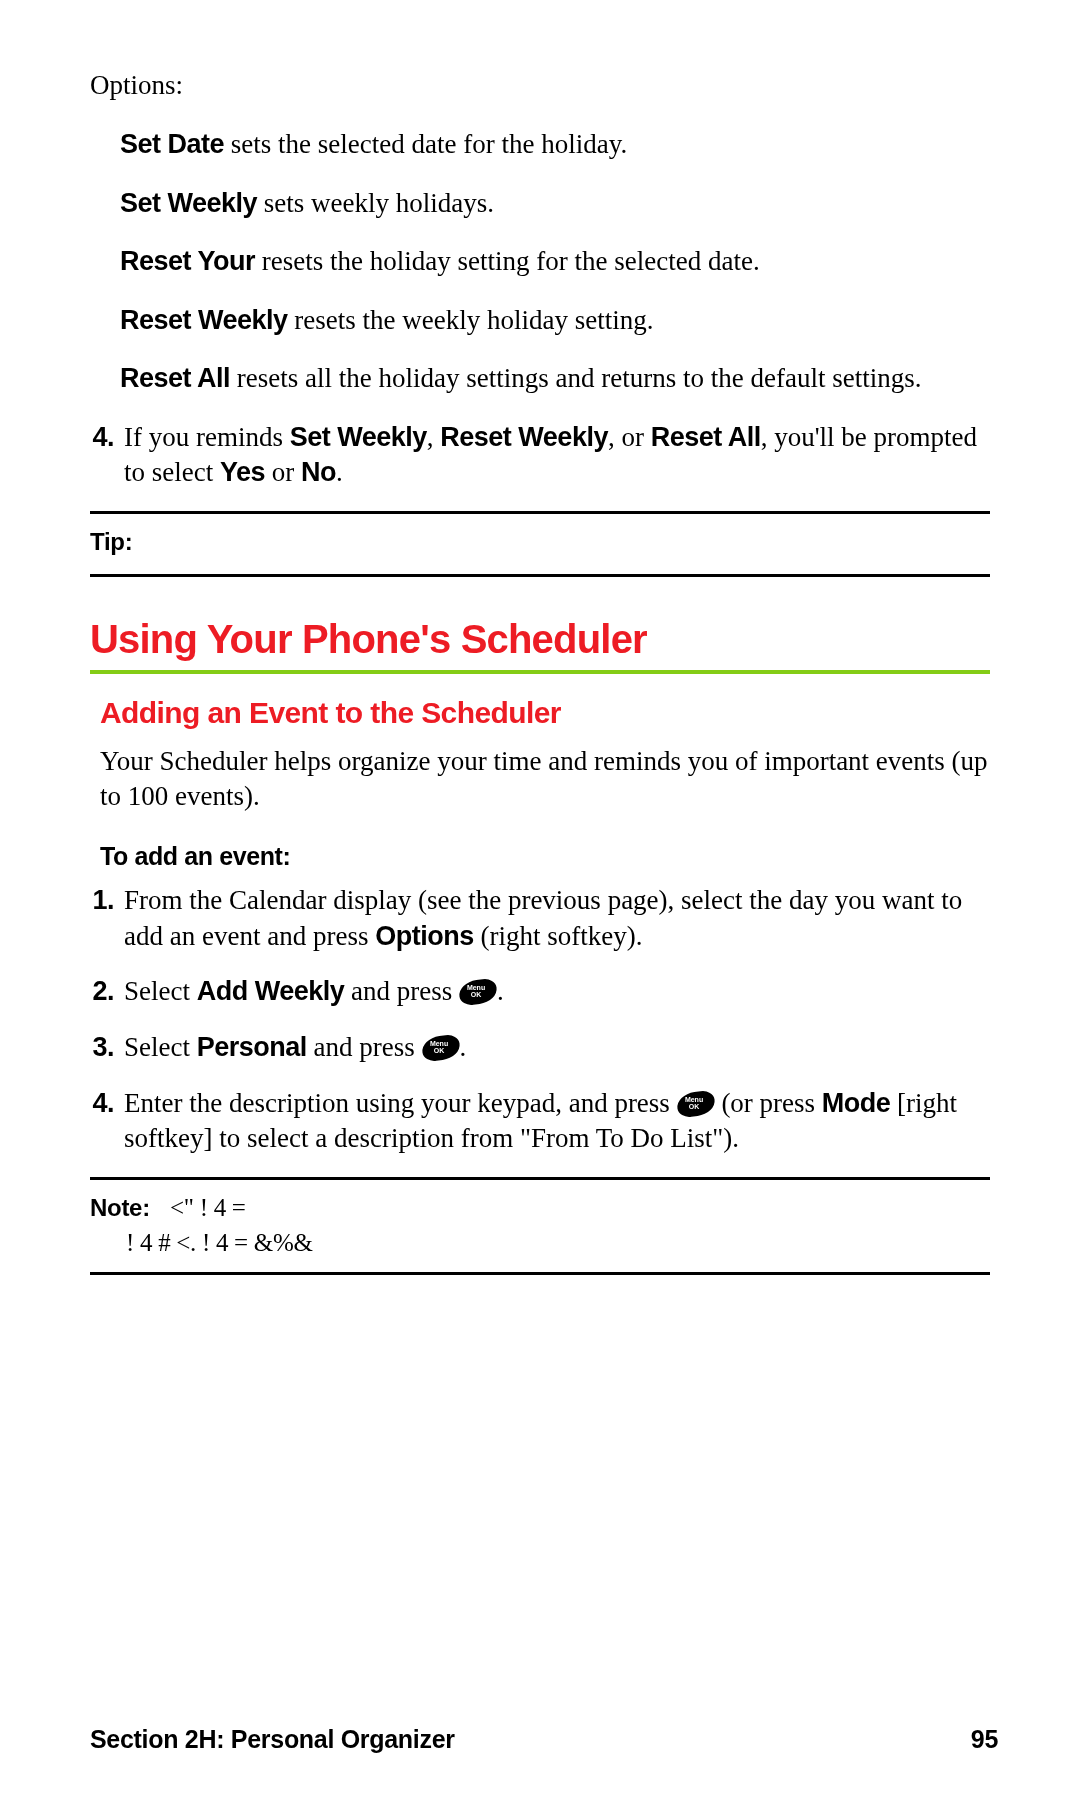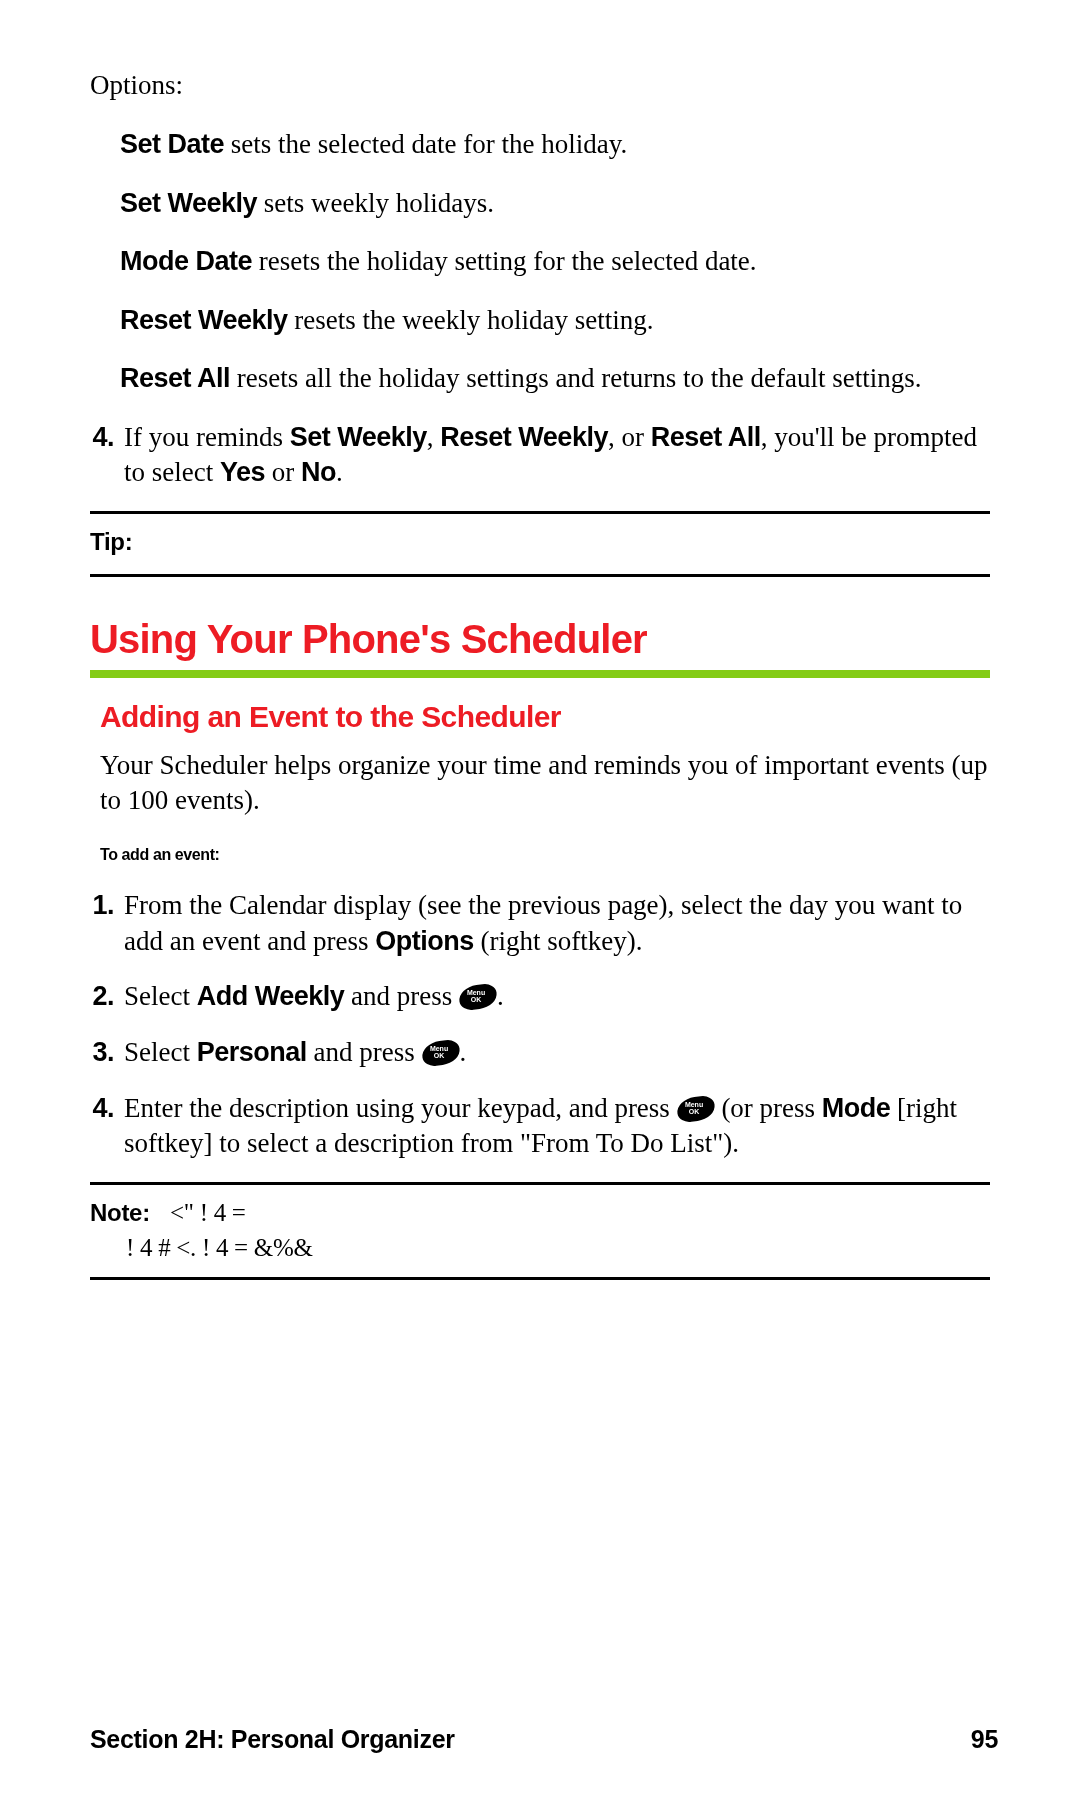--- a/index.html
+++ b/index.html
@@ -9,42 +9,42 @@
   .opt-list { padding-left: 30px; }
   .opt-item { font-size: 27px; line-height: 1.28; margin-bottom: 24px; }
   .opt-bold { font-family: Arial, Helvetica, sans-serif; font-weight: 900; letter-spacing: -0.5px; text-align: right; }
   .num-list { }
   .num-item { display: flex; font-size: 27px; line-height: 1.32; margin-bottom: 20px; }
   .num-marker { font-family: Arial, Helvetica, sans-serif; font-weight: 900; width: 34px; flex: 0 0 34px; text-align: right; padding-right: 10px; letter-spacing: -0.5px; }
   .num-body { flex: 1; }
   .steps { padding-left: 0; }
   .rule-thick { border: 0; border-top: 3px solid #000; margin: 12px 0 8px 0; }
   .tip-label { font-family: Arial, Helvetica, sans-serif; font-weight: 900; font-size: 24px; padding: 6px 0; letter-spacing: -0.3px; margin-top: 8px; }
-  .h1 { font-family: Arial, Helvetica, sans-serif; font-weight: 900; font-size: 40px; color: #ed1c24; letter-spacing: -0.8px; margin-top: 40px; padding-bottom: 8px; border-bottom: 8px solid #84cc16; }
+  .h1 { font-family: Arial, Helvetica, sans-serif; font-weight: 900; font-size: 40px; color: #ed1c24; letter-spacing: -0.8px; margin-top: 40px; padding-bottom: 8px; border-bottom: 4px solid #84cc16; }
   .h2 { font-family: Arial, Helvetica, sans-serif; font-weight: 900; font-size: 30px; color: #ed1c24; letter-spacing: -0.6px; margin: 22px 0 14px 10px; }
   .para { font-size: 27px; line-height: 1.3; padding-left: 10px; margin-bottom: 28px; }
-  .subhead { font-family: Arial, Helvetica, sans-serif; font-weight: 900; font-size: 16px; padding-left: 10px; margin-bottom: 24px; letter-spacing: -0.4px; }
+  .subhead { font-family: Arial, Helvetica, sans-serif; font-weight: 900; font-size: 25px; padding-left: 10px; margin-bottom: 12px; letter-spacing: -0.4px; }
   .key-icon { display: inline-block; width: 38px; height: 24px; background: #000; border-radius: 60% 40% 60% 40% / 70% 50% 70% 50%; transform: rotate(-8deg); position: relative; vertical-align: -4px; }
   .key-icon::after { content: "Menu\A OK"; white-space: pre; color: #fff; font-family: Arial, sans-serif; font-weight: 700; font-size: 7px; line-height: 7px; position: absolute; left: 8px; top: 4px; transform: rotate(8deg); text-align: center; }
   .note-box { border-top: 3px solid #000; border-bottom: 3px solid #000; margin-top: 18px; padding: 10px 0 12px 0; font-family: Arial, Helvetica, sans-serif; font-size: 24px; line-height: 1.4; letter-spacing: -0.3px; }
   .note-label { font-weight: 900; display: inline-block; width: 80px; }
   .note-text { font-family: Georgia, serif; font-size: 25px; }
   .footer { position: absolute; bottom: 46px; left: 90px; right: 82px; display: flex; justify-content: space-between; font-family: Arial, Helvetica, sans-serif; font-weight: 900; font-size: 25px; letter-spacing: -0.3px; }
 </style>
 </head>
 <body>
 
 <div class="page">
 
   <div class="options-label">Options:</div>
 
   <div class="opt-list">
     <div class="opt-item"><span class="opt-bold">Set Date</span><span> sets the selected date for the holiday.</span></div>
     <div class="opt-item"><span class="opt-bold">Set Weekly</span><span> sets weekly holidays.</span></div>
-    <div class="opt-item"><span class="opt-bold">Mode Date</span><span> resets the holiday setting for the selected date.</span></div>
+    <div class="opt-item"><span class="opt-bold">Reset Your</span><span> resets the holiday setting for the selected date.</span></div>
     <div class="opt-item"><span class="opt-bold">Reset Weekly</span><span> resets the weekly holiday setting.</span></div>
     <div class="opt-item"><span class="opt-bold">Reset All</span><span> resets all the holiday settings and returns to the default settings.</span></div>
   </div>
 
   <div class="num-list">
     <div class="num-item">
       <div class="num-marker">4.</div>
       <div class="num-body">
         <span>If you reminds </span><span class="opt-bold">Set Weekly</span><span>, </span><span class="opt-bold">Reset Weekly</span><span>, or </span><span class="opt-bold">Reset All</span><span>, you'll be prompted to select </span><span class="opt-bold">Yes</span><span> or </span><span class="opt-bold">No</span><span>.</span>
       </div>

